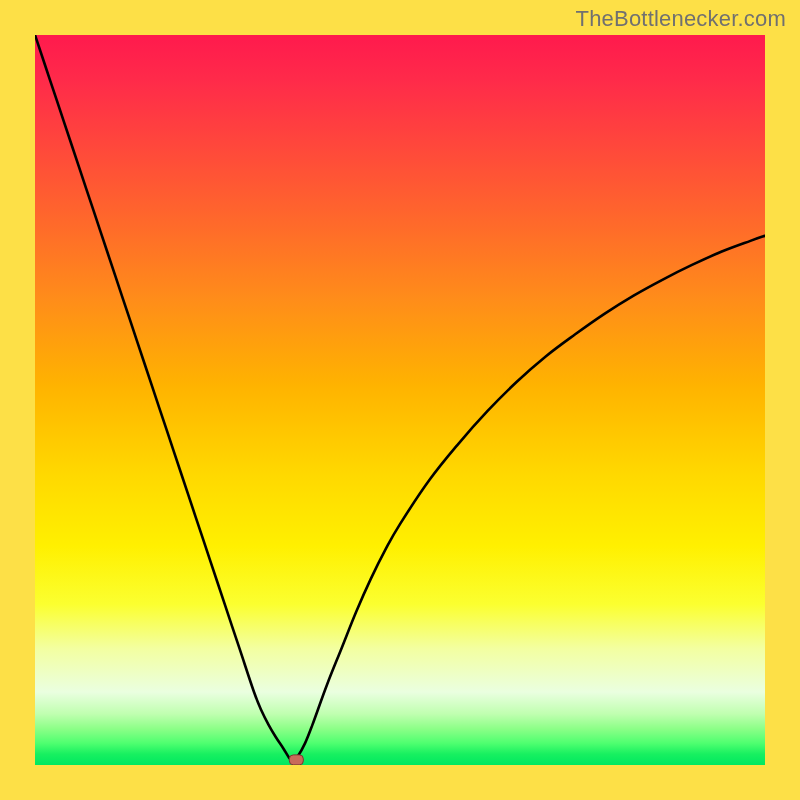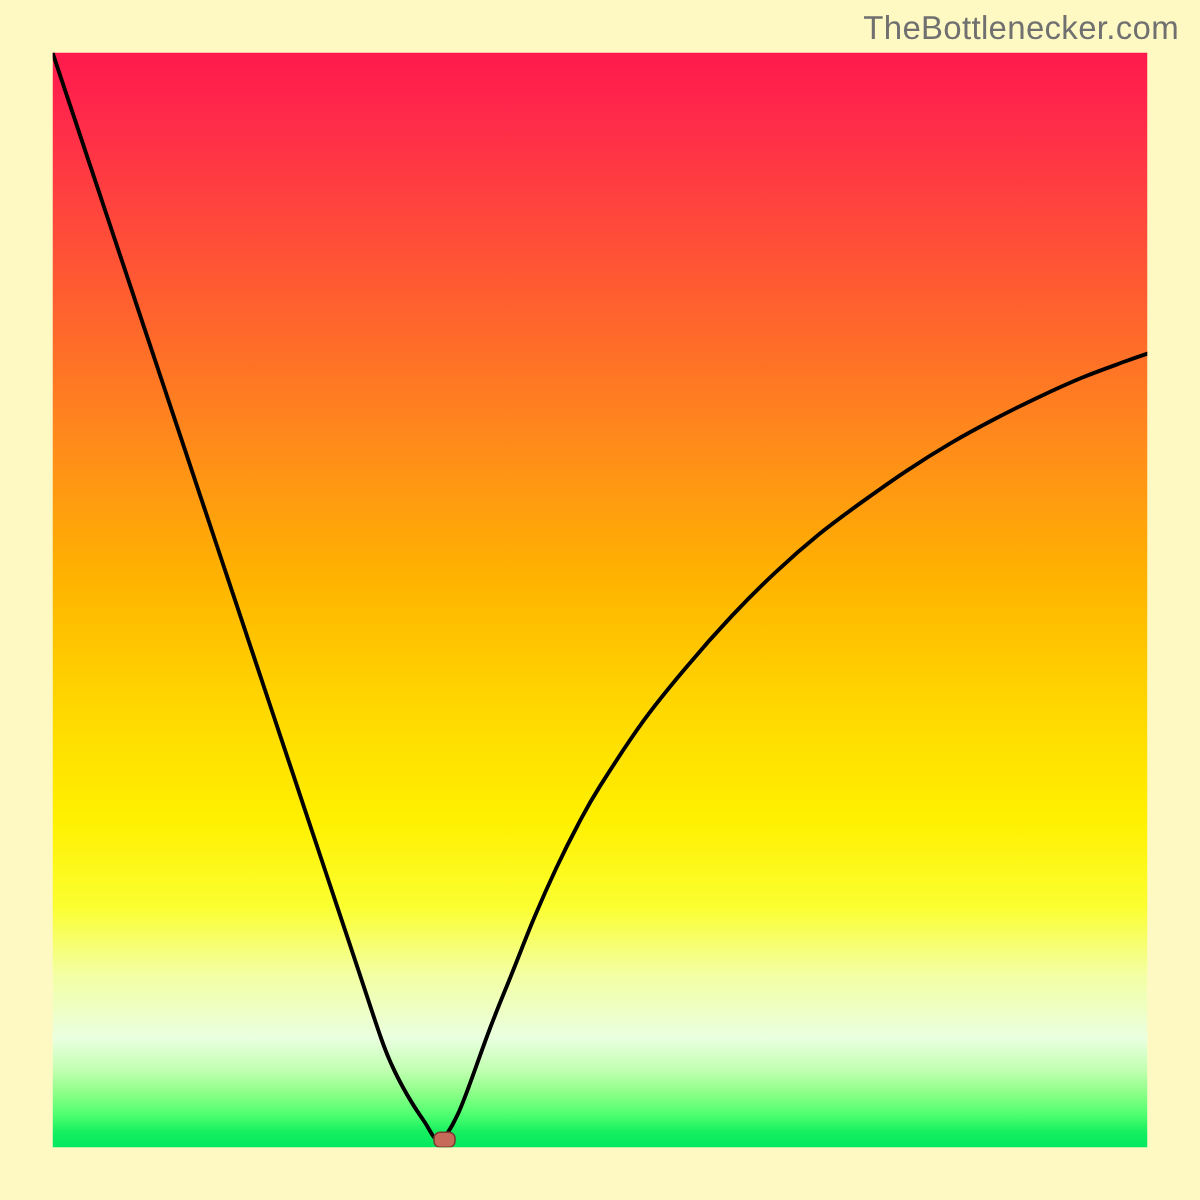--- a/index.html
+++ b/index.html
@@ -10,21 +10,21 @@
     background: #000;
     overflow: hidden;
     font-family: Arial, Helvetica, sans-serif;
   }
   .frame {
     position: absolute;
     left: 0;
     top: 0;
     width: 800px;
     height: 800px;
-    background: #fef9c3;
+    background: #fde047;
   }
   .plot-area {
     position: absolute;
     left: 35px;
     top: 35px;
     width: 730px;
     height: 730px;
     overflow: hidden;
   }
   .gradient-bg {

